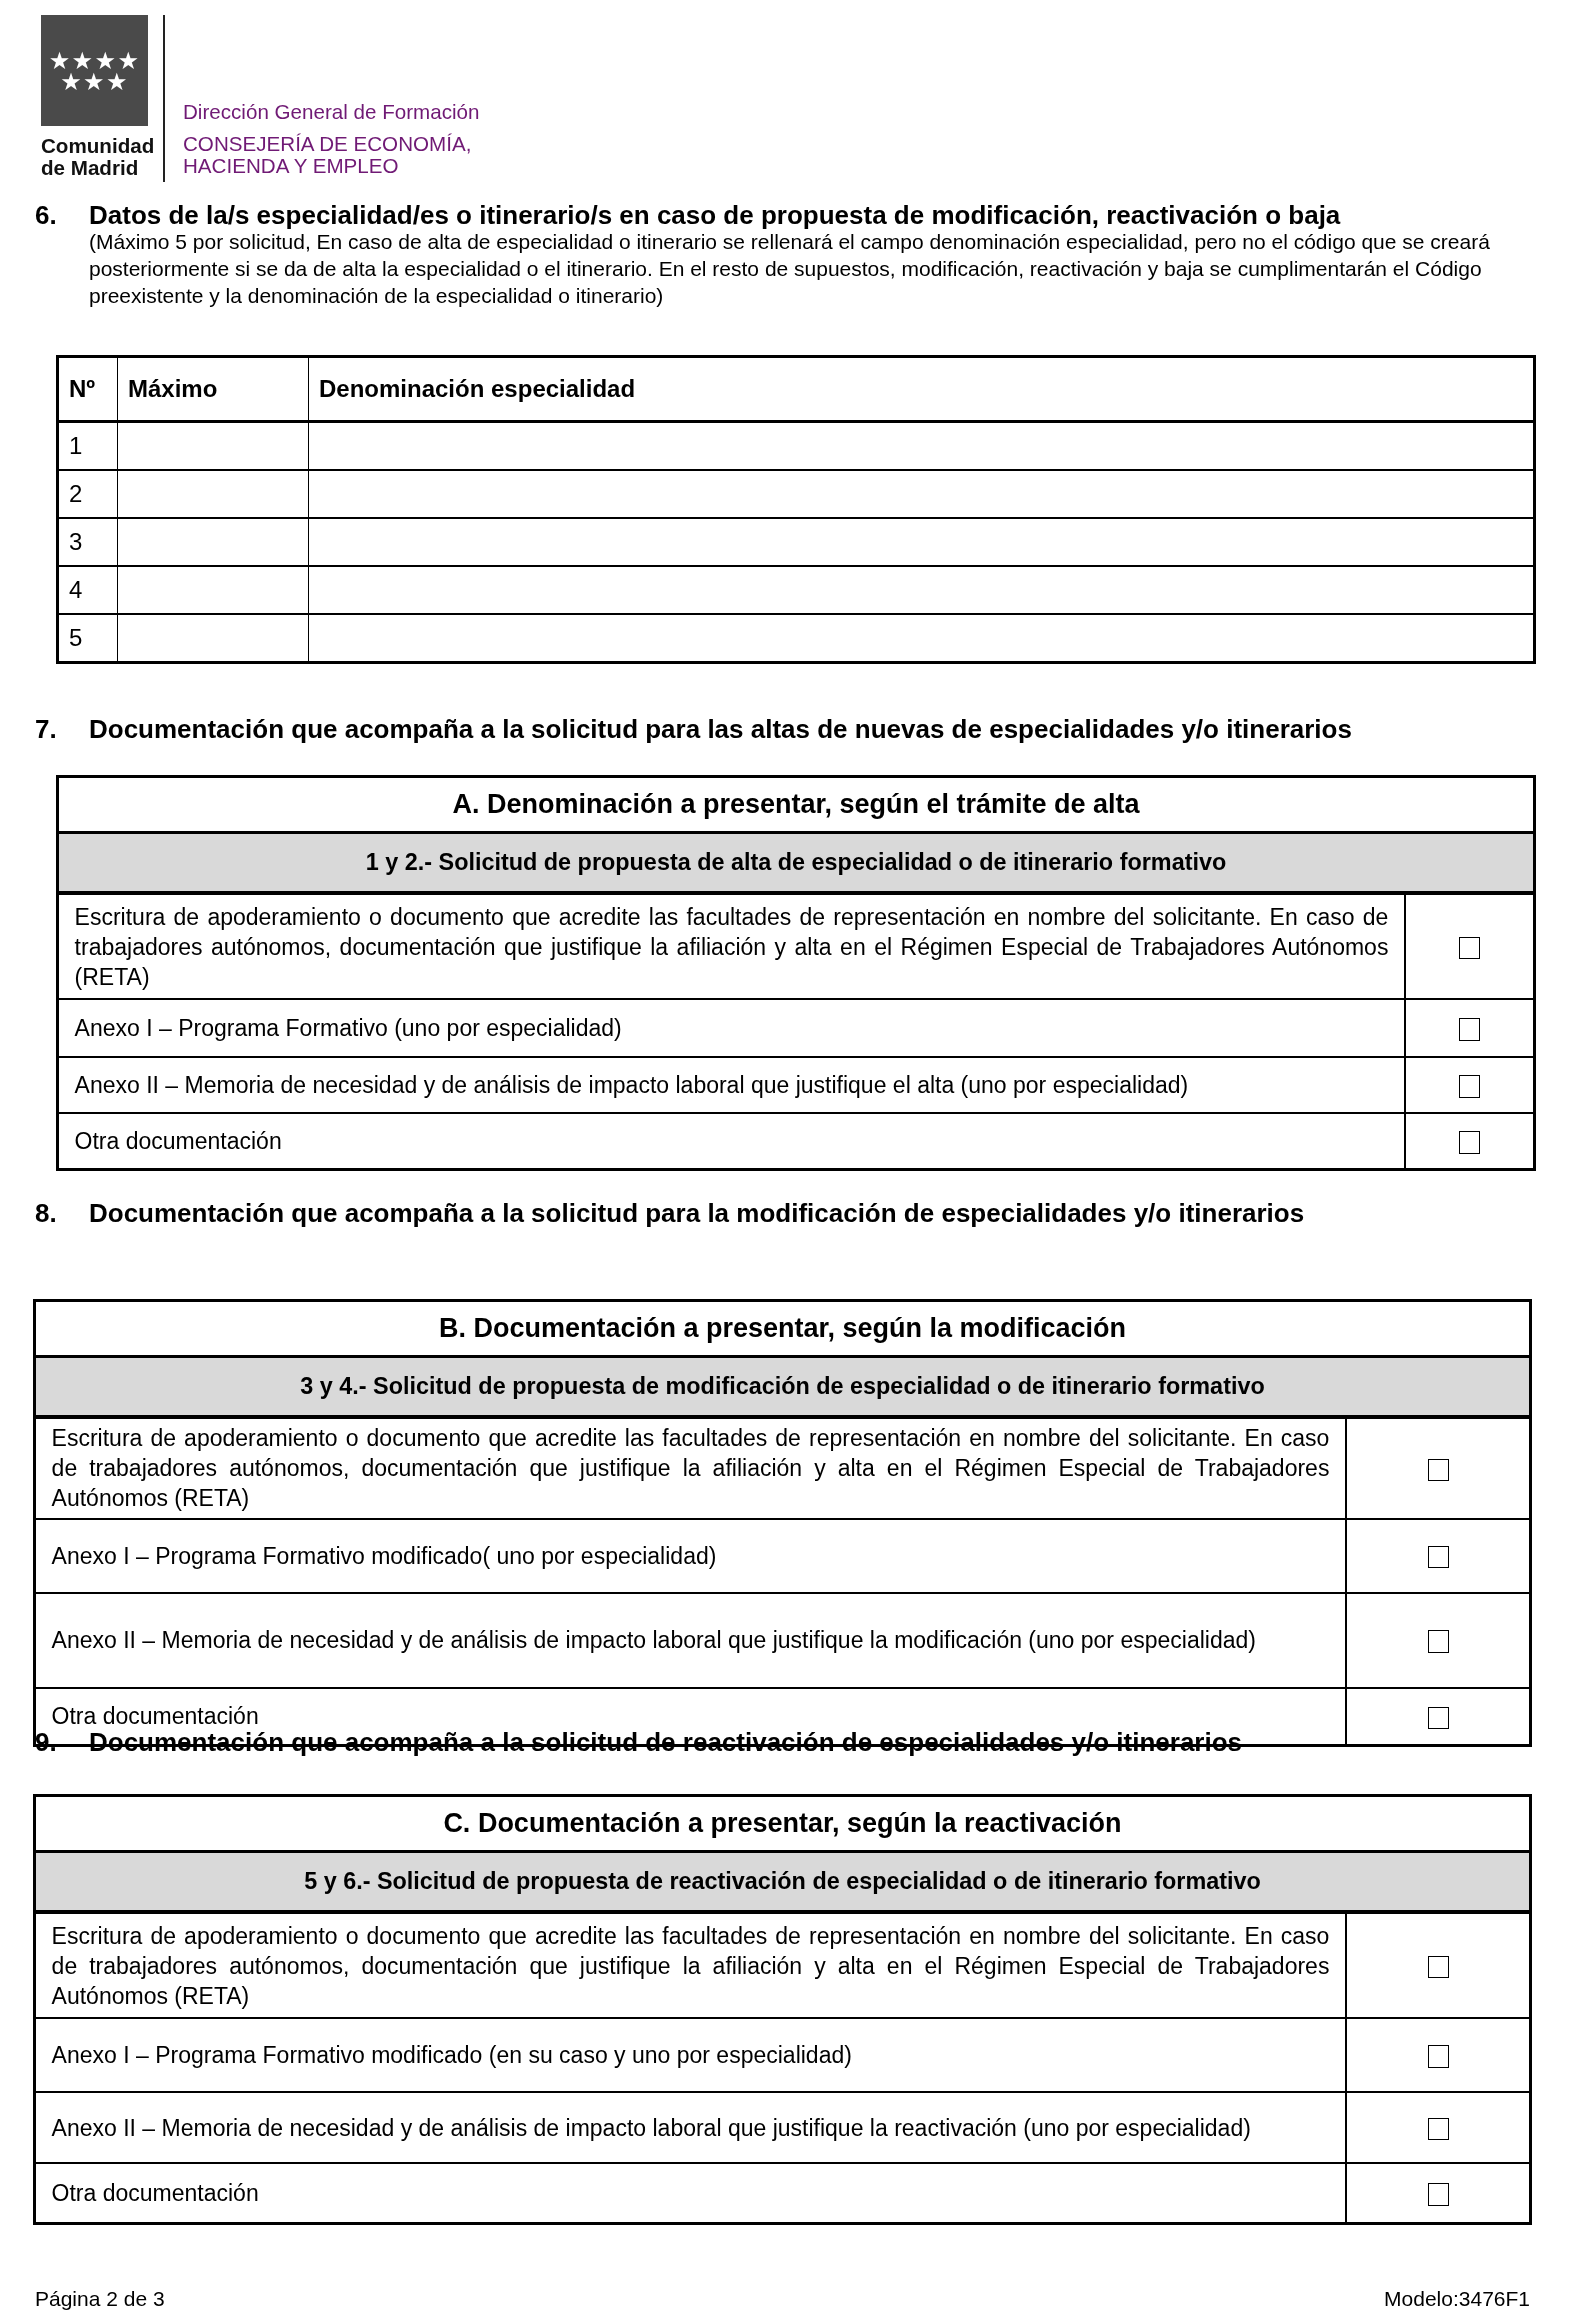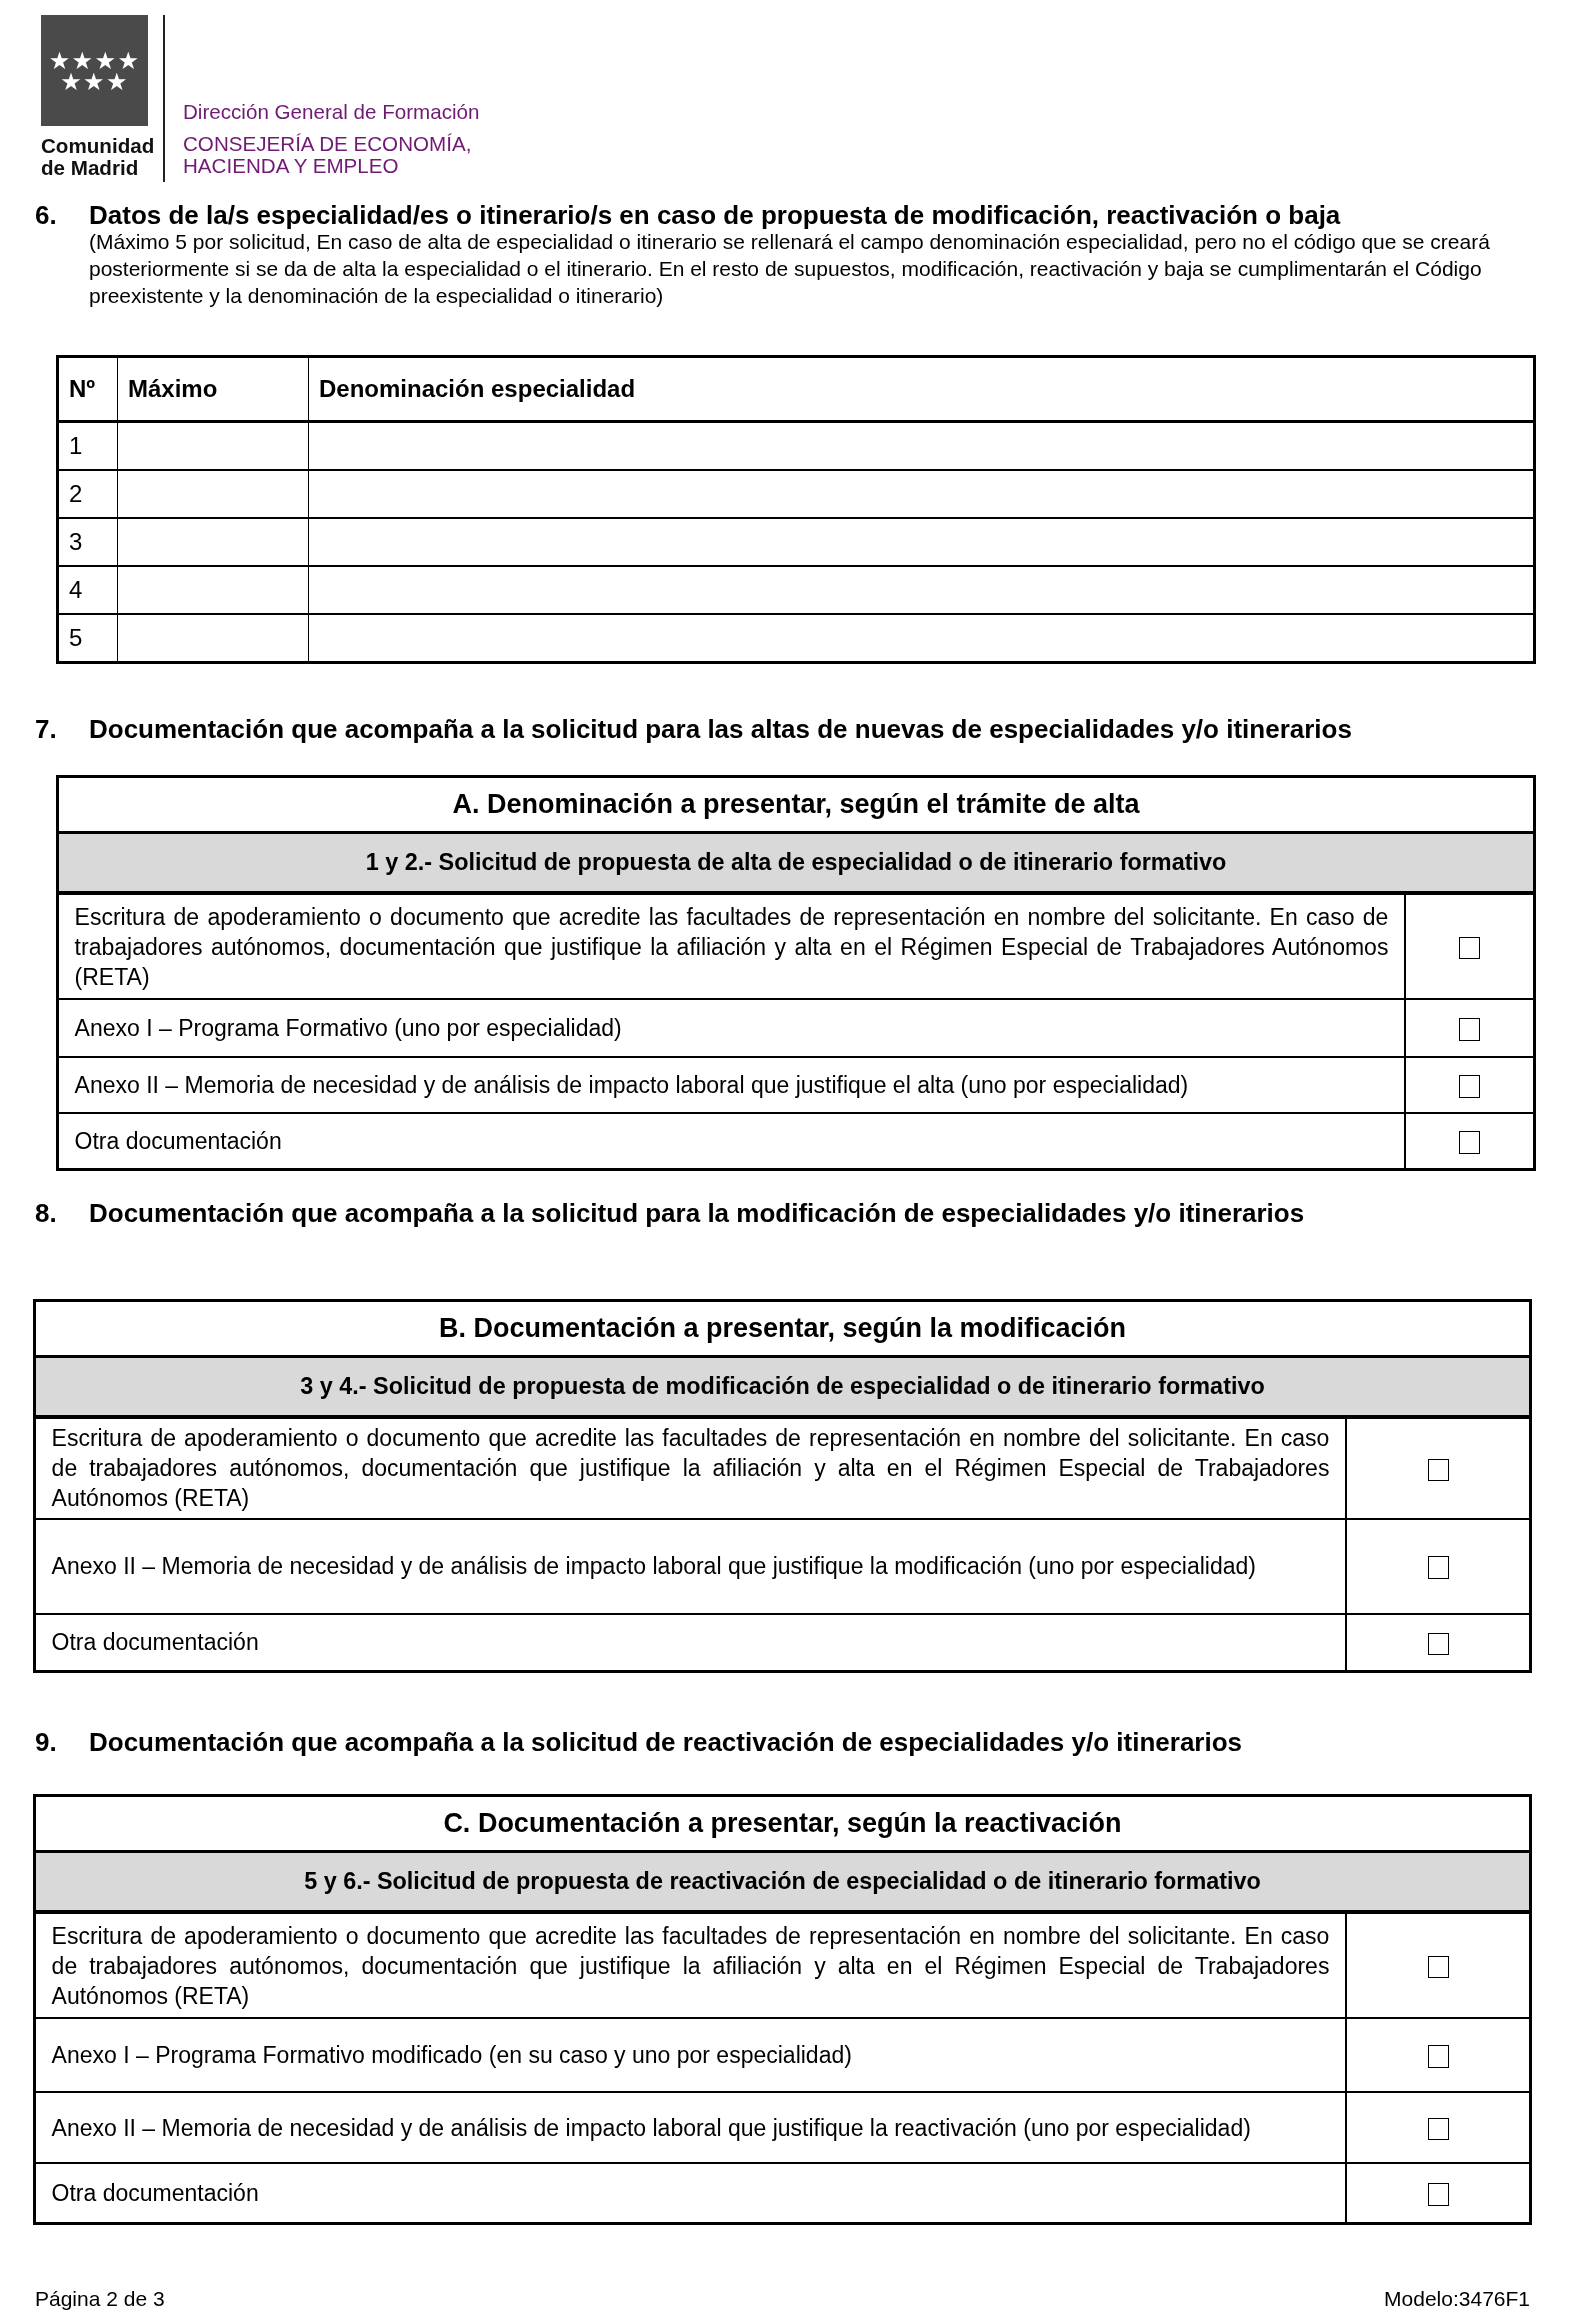--- a/index.html
+++ b/index.html
@@ -140,20 +140,24 @@
       <tr class="title">
         <td colspan="2">B. Documentación a presentar, según la modificación</td>
       </tr>
   <tr class="sub">
         <td colspan="2">3 y 4.- Solicitud de propuesta de modificación de especialidad o de itinerario formativo</td>
       </tr>
   <tr class="row" style="height:94px;">
     <td class="txt">Escritura de apoderamiento o documento que acredite las facultades de representación en nombre del solicitante. En caso de trabajadores autónomos, documentación que justifique la afiliación y alta en el Régimen Especial de Trabajadores Autónomos (RETA)</td>
     <td class="chk" style="width:180px;"><span class="box"></span></td>
   </tr>
+  <tr class="row" style="height:74px;">
+    <td class="txt">Anexo I – Programa Formativo modificado( uno por especialidad)</td>
+    <td class="chk"><span class="box"></span></td>
+  </tr>
   <tr class="row" style="height:95px;">
     <td class="txt">Anexo II – Memoria de necesidad y de análisis de impacto laboral que justifique la modificación (uno por especialidad)</td>
     <td class="chk"><span class="box"></span></td>
   </tr>
   <tr class="row" style="height:58px;">
     <td class="txt">Otra documentación</td>
     <td class="chk"><span class="box"></span></td>
   </tr>
 </tbody>
   </table>

